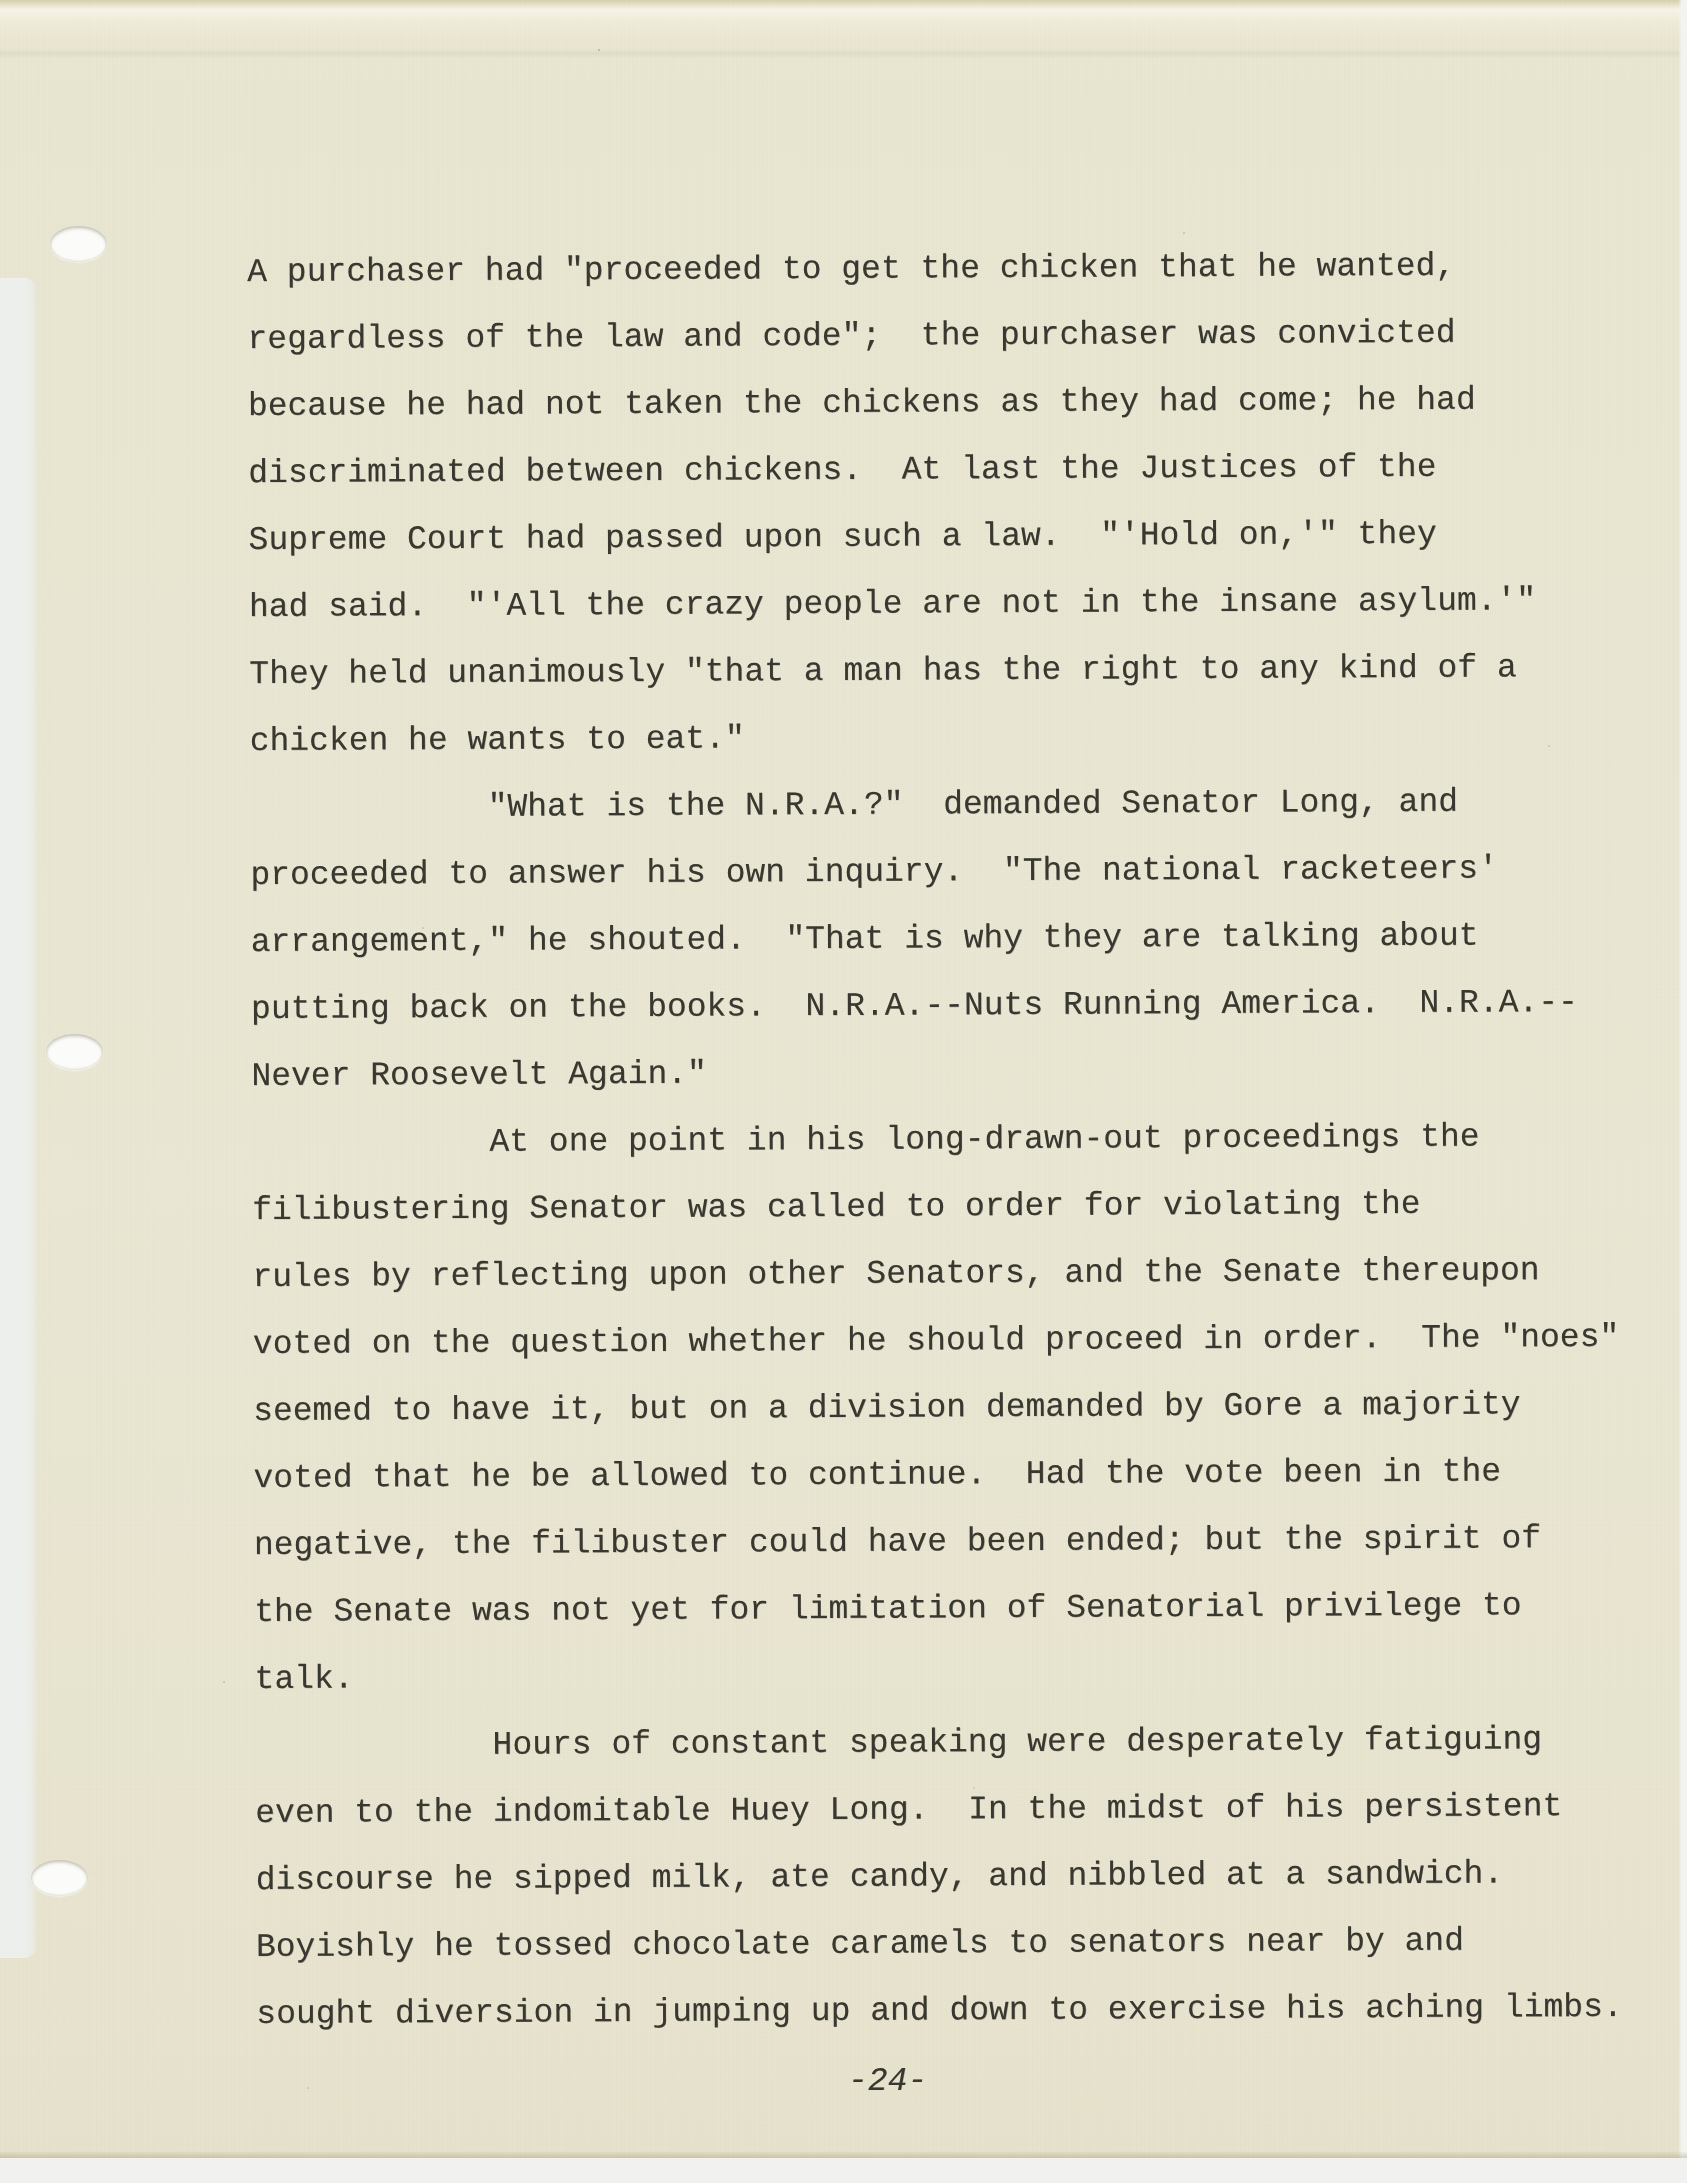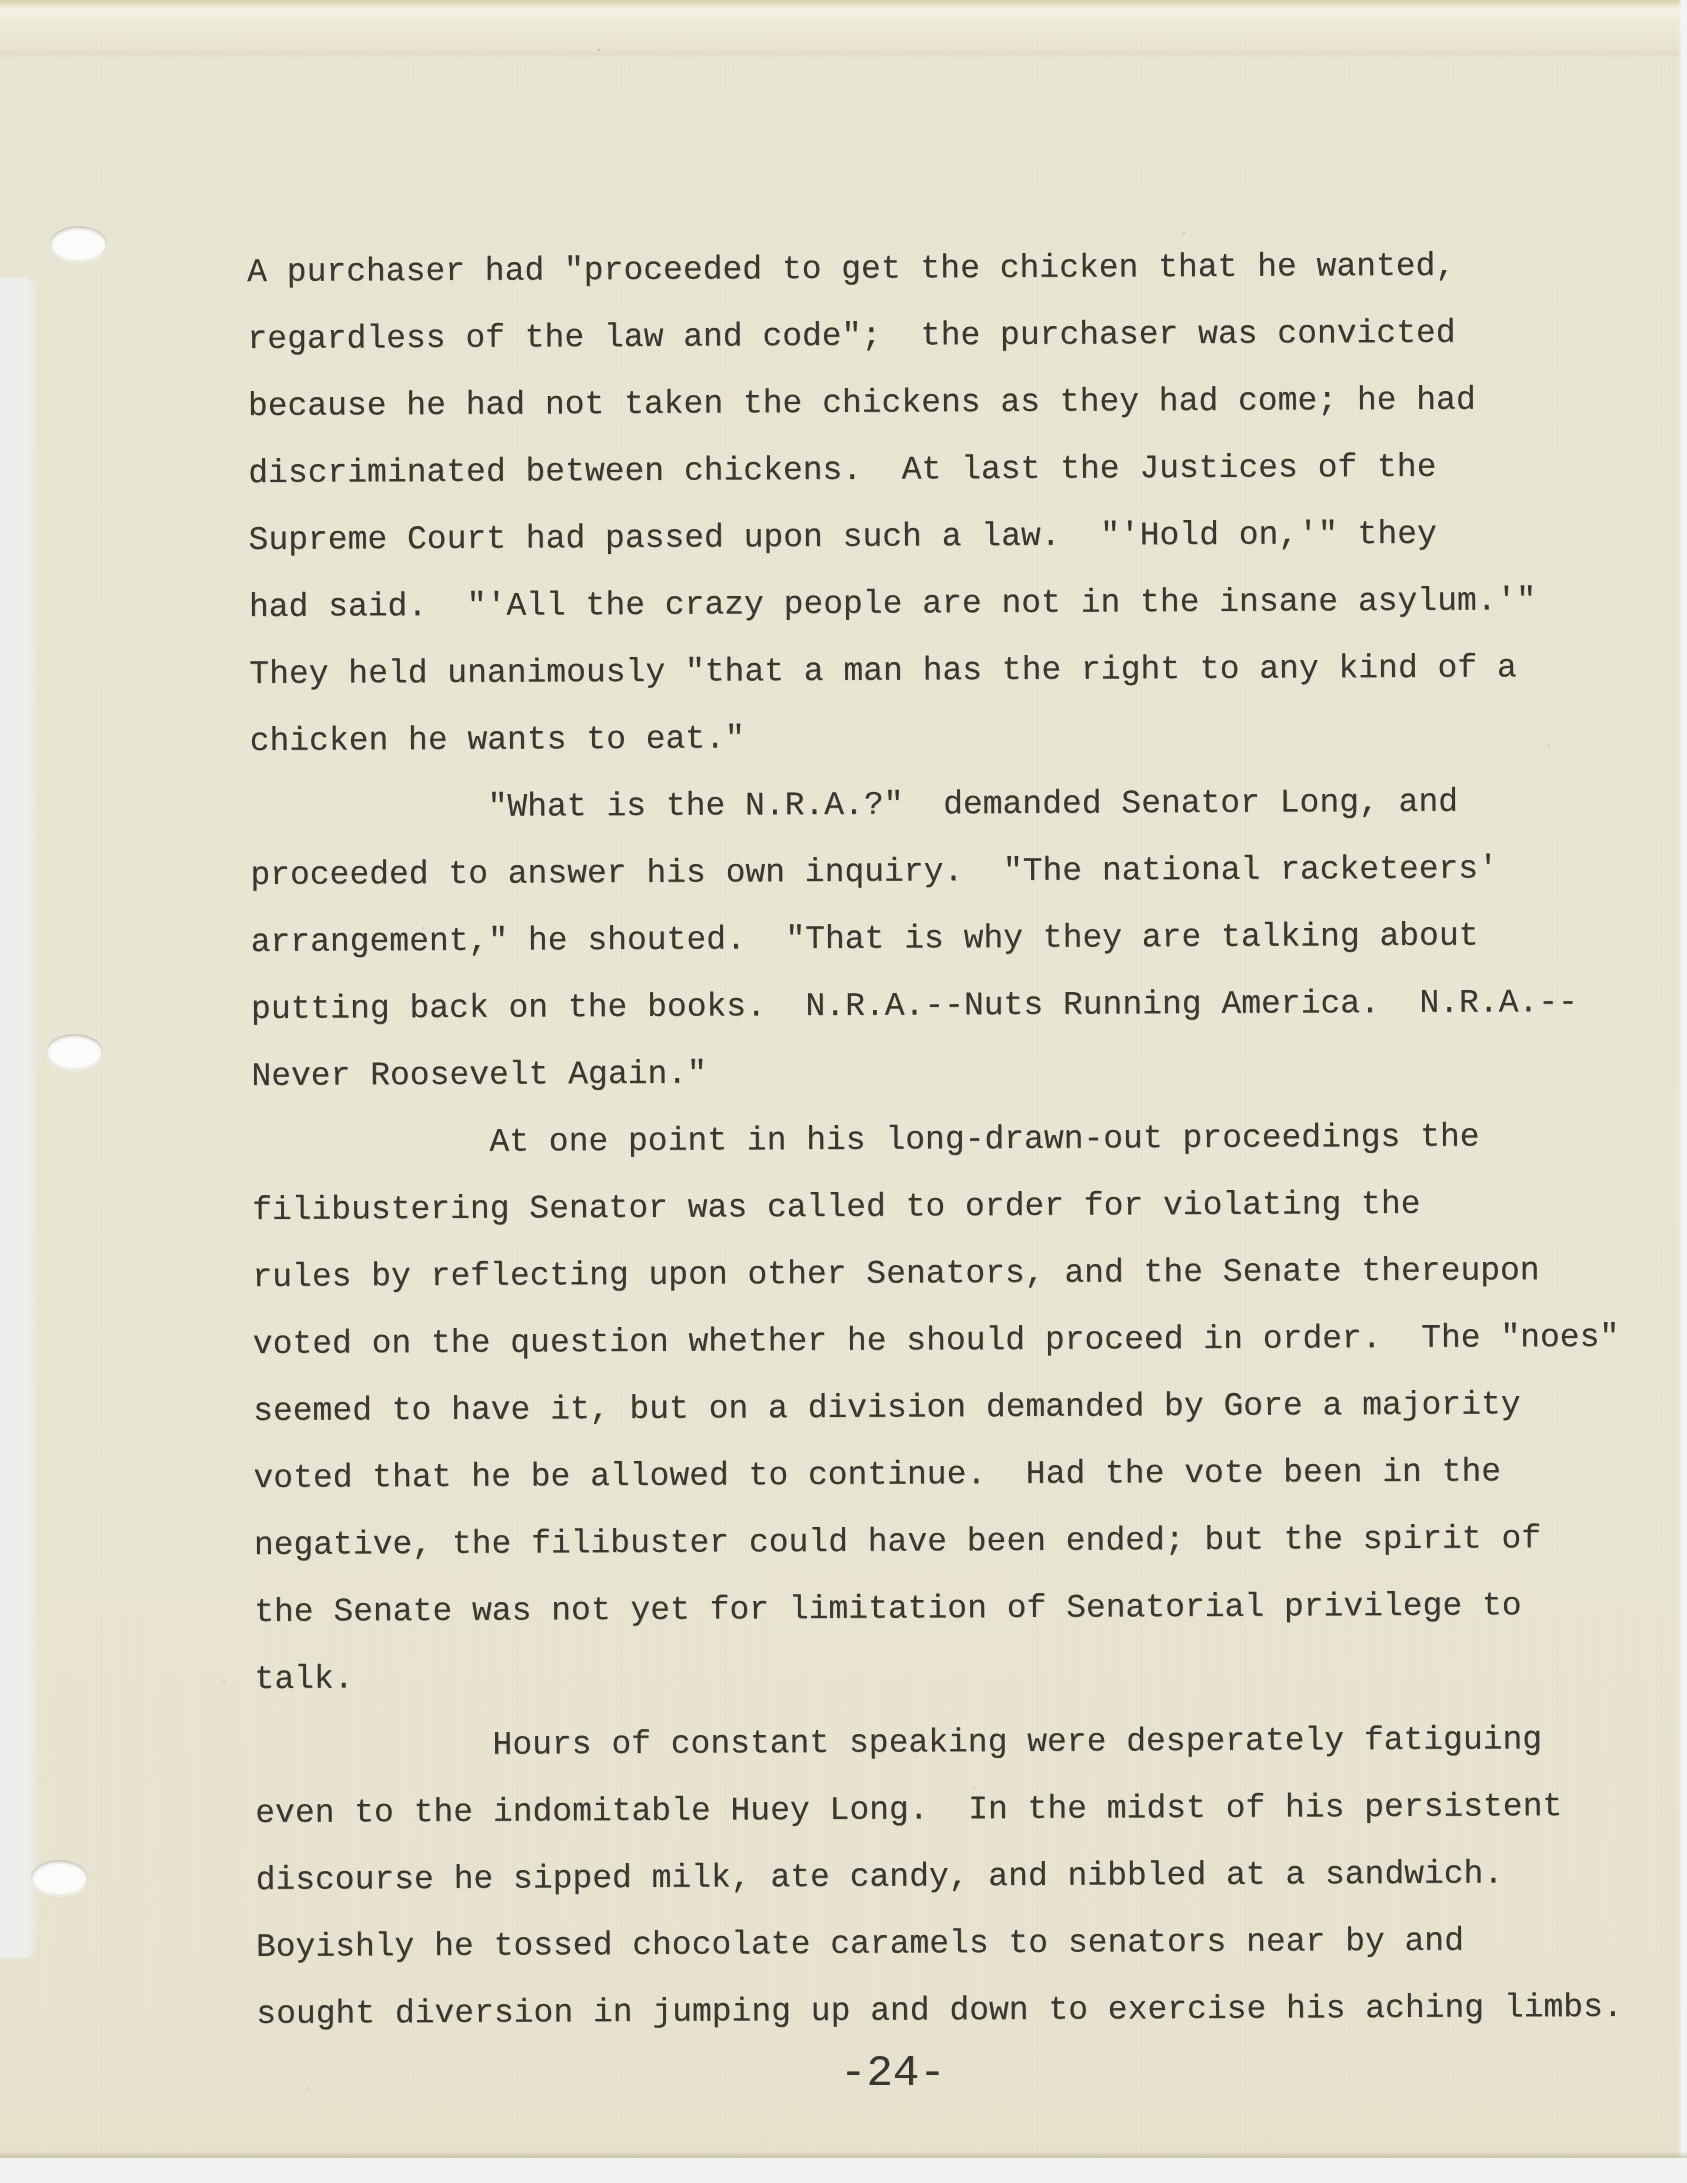--- a/index.html
+++ b/index.html
@@ -87,27 +87,28 @@
     color: #393830;
     white-space: pre;
     text-shadow: 0.4px 0.4px 0.5px rgba(58,55,46,0.40);
     transform: rotate(-0.3deg);
     transform-origin: 0 0;
   }
   .pagenum {
     position: absolute;
     left: 832px;
     top: 2032px;
-    margin: 8px;
+    margin: 16px;
     font-family: "Liberation Mono", "DejaVu Sans Mono", monospace;
-    font-size: 44px;
+    font-size: 33px;
     line-height: 67px;
     color: #393830;
     white-space: pre;
     text-shadow: 0.4px 0.4px 0.5px rgba(58,55,46,0.40);
+    font-style: italic;
   }
 </style>
 </head>
 <body>
 
 <div class="page">
   <div class="edge-top"></div>
   <div class="crease-top"></div>
   <div class="scan-strip-left"></div>
   <div class="scan-strip-right"></div>

